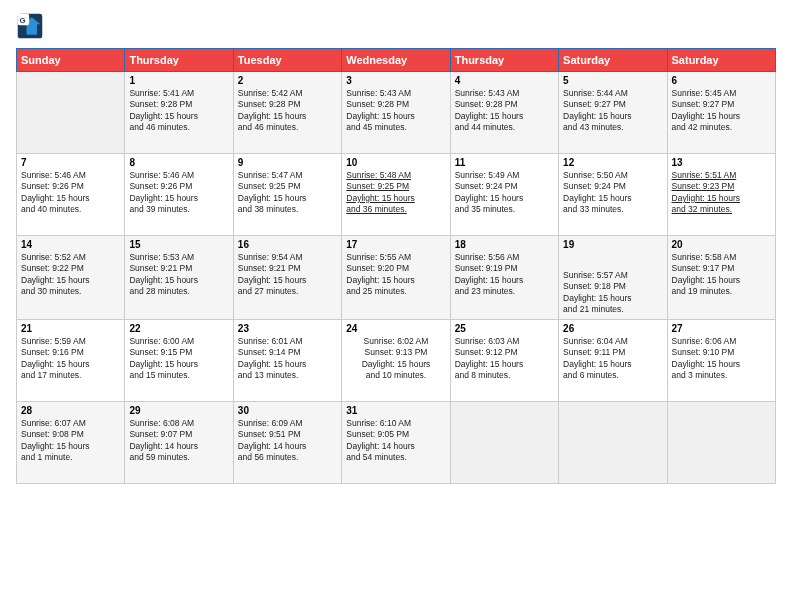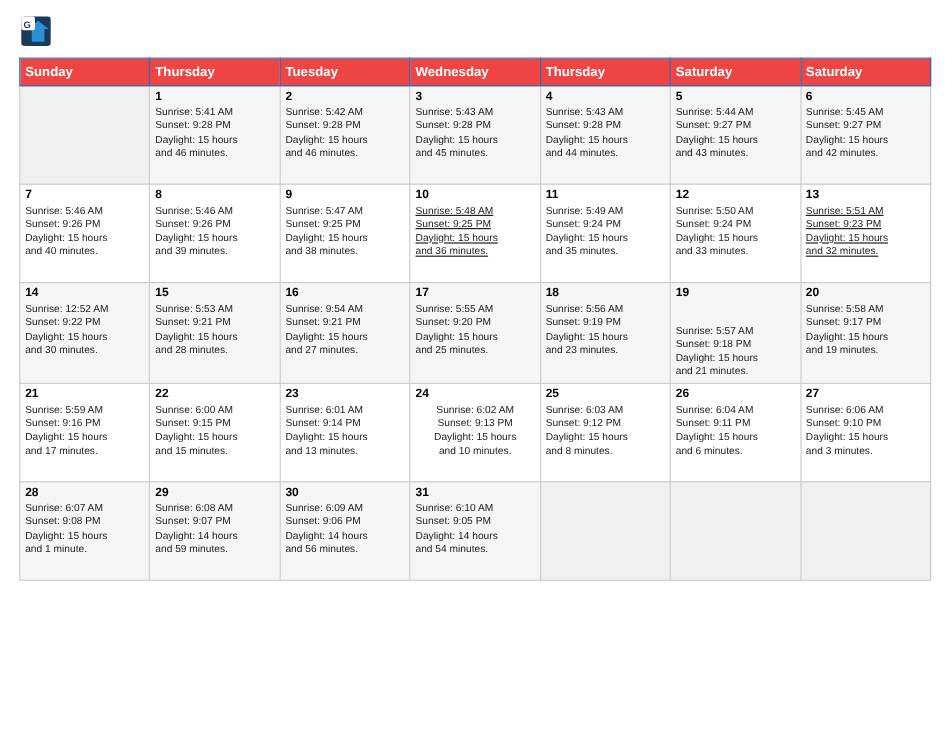--- a/index.html
+++ b/index.html
@@ -224,21 +224,21 @@
             <span class="day-num">13</span>
             <div class="day-info" style="white-space: pre-line; text-decoration: underline;">Sunrise: 5:51 AM
 Sunset: 9:23 PM
 Daylight: 15 hours
 and 32 minutes.</div>
           </td>
         </tr>
         <tr>
           <td>
             <span class="day-num">14</span>
-            <div class="day-info" style="white-space: pre-line;">Sunrise: 12:52 AM
+            <div class="day-info" style="white-space: pre-line;">Sunrise: 5:52 AM
 Sunset: 9:22 PM
 Daylight: 15 hours
 and 30 minutes.</div>
           </td>
           <td>
             <span class="day-num">15</span>
             <div class="day-info" style="white-space: pre-line;">Sunrise: 5:53 AM
 Sunset: 9:21 PM
 Daylight: 15 hours
 and 28 minutes.</div>
@@ -341,21 +341,21 @@
           <td>
             <span class="day-num">29</span>
             <div class="day-info" style="white-space: pre-line;">Sunrise: 6:08 AM
 Sunset: 9:07 PM
 Daylight: 14 hours
 and 59 minutes.</div>
           </td>
           <td>
             <span class="day-num">30</span>
             <div class="day-info" style="white-space: pre-line;">Sunrise: 6:09 AM
-Sunset: 9:06 PM
+Sunset: 9:51 PM
 Daylight: 14 hours
 and 56 minutes.</div>
           </td>
           <td>
             <span class="day-num">31</span>
             <div class="day-info" style="white-space: pre-line;">Sunrise: 6:10 AM
 Sunset: 9:05 PM
 Daylight: 14 hours
 and 54 minutes.</div>
           </td>

